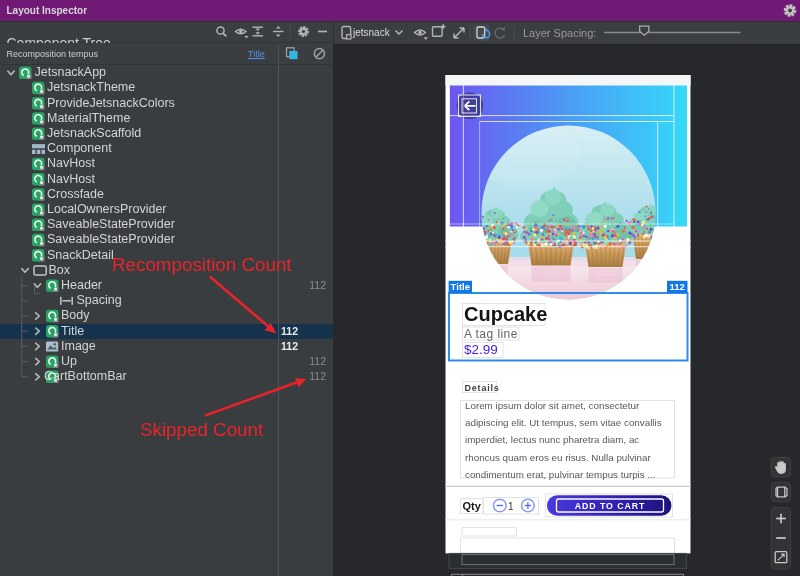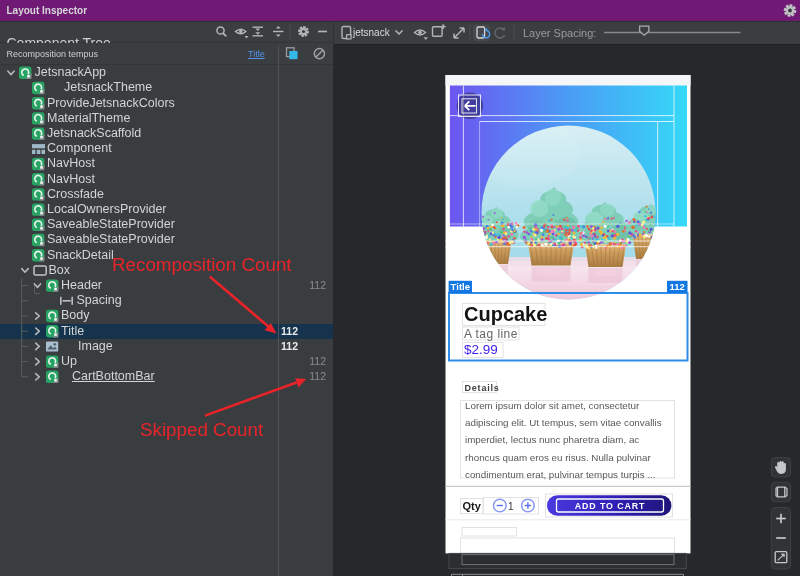--- a/index.html
+++ b/index.html
@@ -179,21 +179,21 @@
       <rect x="46.0" y="306.6" width="12.4" height="12.4" rx="2.6" fill="#27a463"></rect>
           <circle cx="52.2" cy="312.4" r="3.4" fill="none" stroke="#e8f5ee" stroke-width="1.7" stroke-dasharray="16 6" transform="rotate(115 52.2 312.4)"></circle>
           <path d="M52.6 319.0 L58.4 319.0 L58.4 313.2 Z" fill="#83878a"></path>
           <rect x="54.2" y="314.9" width="2.6" height="2.6" fill="#f2f4f4"></rect>
       </svg>
       <div id="treerows">
       <div class="trow" style="top:1.2px;">
             <span style="position:absolute;left:34.5px;">JetsnackApp</span>
           </div>
       <div class="trow" style="top:16.4px;">
-            <span style="position:absolute;left:64px;">JetsnackTheme</span>
+            <span style="position:absolute;left:47px;">JetsnackTheme</span>
           </div>
       <div class="trow" style="top:31.6px;">
             <span style="position:absolute;left:47px;">ProvideJetsnackColors</span>
           </div>
       <div class="trow" style="top:46.8px;">
             <span style="position:absolute;left:47px;">MaterialTheme</span>
           </div>
       <div class="trow" style="top:62.0px;">
             <span style="position:absolute;left:47px;">JetsnackScaffold</span>
           </div>
@@ -232,29 +232,29 @@
             <span style="position:absolute;left:76.5px;">Spacing</span>
           </div>
       <div class="trow" style="top:244.4px;text-align:center;">
             <span style="position:absolute;left:61px;">Body</span>
           </div>
       <div class="trow" style="top:259.6px;">
             <span style="position:absolute;left:61px;">Title</span>
           </div>
       <div class="cnt-w" style="left:248px;top:259.6px;width:50px;line-height:15.2px;">112</div>
       <div class="trow" style="top:274.8px;">
-            <span style="position:absolute;left:78px;">Image</span>
+            <span style="position:absolute;left:61px;">Image</span>
           </div>
       <div class="cnt-w" style="left:248px;top:274.8px;width:50px;line-height:15.2px;">112</div>
       <div class="trow" style="top:290.0px;">
             <span style="position:absolute;left:61px;">Up</span>
           </div>
       <div class="cnt-g" style="left:276px;top:290.0px;width:50px;line-height:15.2px;">112</div>
       <div class="trow" style="top:305.2px;">
-            <span style="position:absolute;left:72px;text-decoration:underline;">CartBottomBar</span>
+            <span style="position:absolute;left:44px;">CartBottomBar</span>
           </div>
       <div class="cnt-g" style="left:276px;top:305.2px;width:50px;line-height:15.2px;">112</div>
       </div>
     </div>
   </div>
   <div class="abs" id="rightpanel">
     <div class="abs" id="row2r">
         <svg width="467" height="22" style="position:absolute;left:0;top:0;">
       <rect x="9" y="4.5" width="8.6" height="12" rx="1.6" fill="none" stroke="#b2b4b6" stroke-width="1.4"></rect>
       <rect x="13.6" y="12.7" width="4.4" height="4.2" fill="#3b3e40" stroke="#b2b4b6" stroke-width="1.2"></rect>

